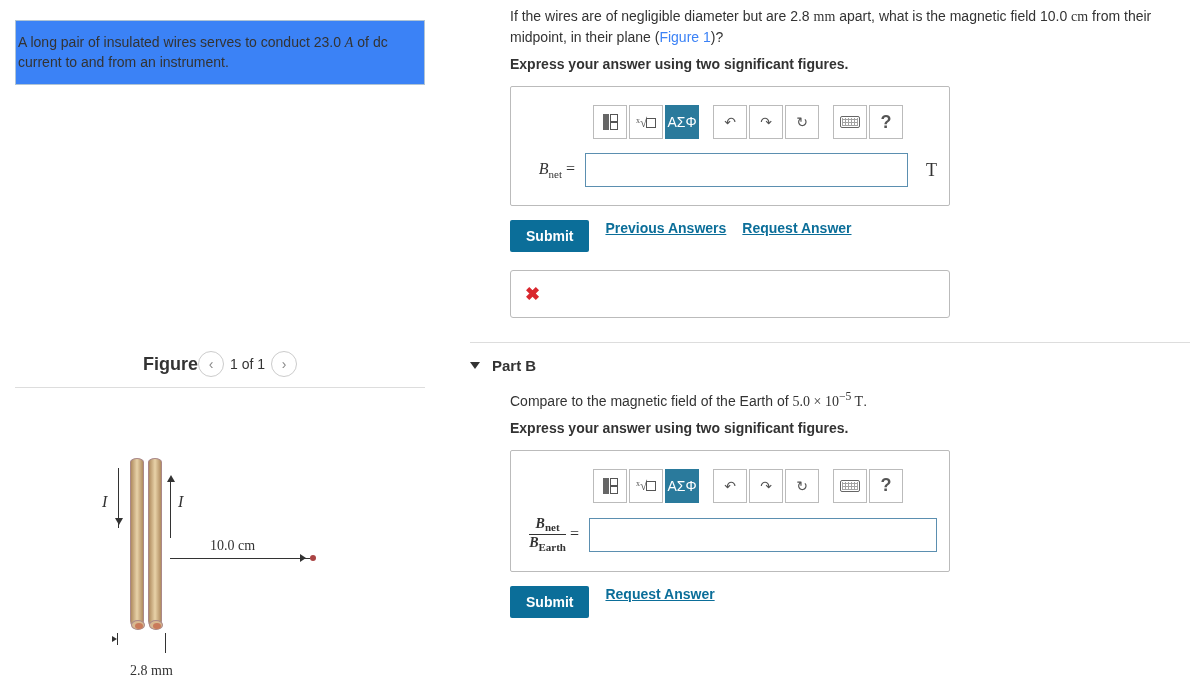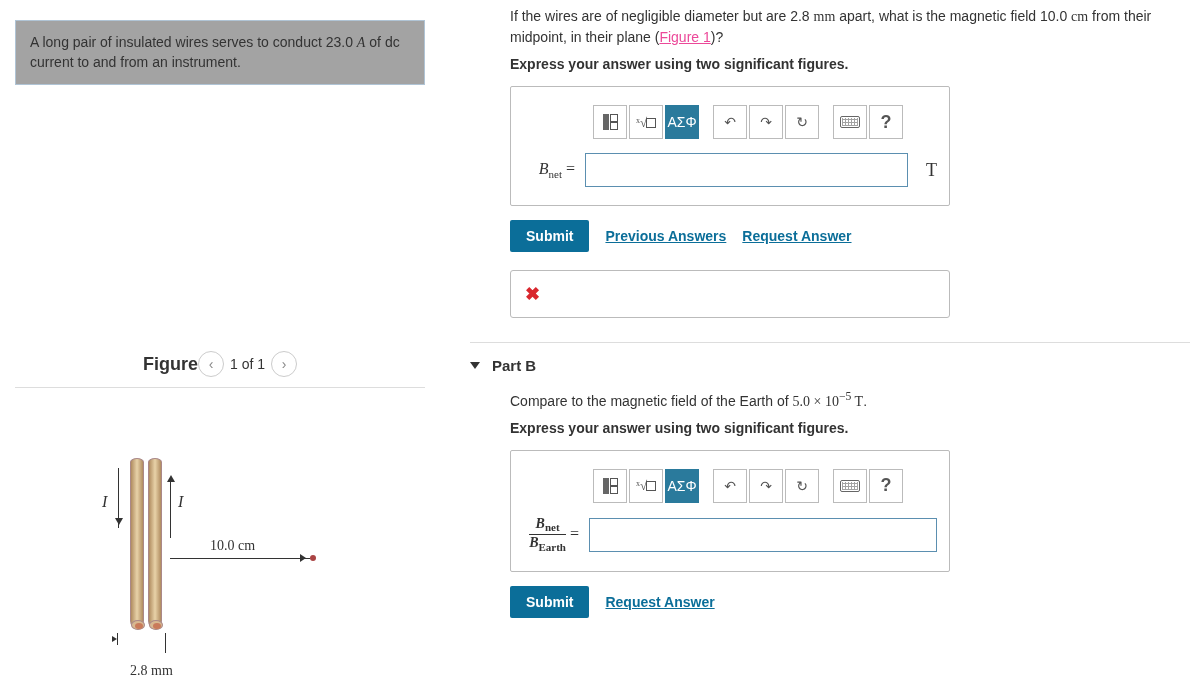--- a/index.html
+++ b/index.html
@@ -1,20 +1,20 @@
 <!DOCTYPE html>
 <html><head>
 <meta charset="utf-8">
 <style>
   * { box-sizing: border-box; margin: 0; padding: 0; }
   body { font-family: Arial, Helvetica, sans-serif; font-size: 14px; color: #333; background: #fff; }
   .page { display: flex; width: 1200px; }
   .left-col { width: 440px; padding: 20px 15px; }
   .right-col { flex: 1; padding: 0 10px 20px 10px; }
-  .problem-box { border: 1px solid #b0c4d5; background: #a3a3a3; padding: 12px 14px; margin-bottom: 260px; line-height: 1.4; }
+  .problem-box { border: 1px solid #b0c4d5; background: #3b82f6; padding: 12px 2px; margin-bottom: 260px; line-height: 1.4; }
   .figure-head { display: flex; justify-content: center; align-items: center; padding: 6px 0; }
   .figure-title { font-size: 18px; font-weight: bold; color: #333; }
   .fig-nav { display: flex; align-items: center; gap: 6px; font-size: 14px; }
   .nav-btn { width: 26px; height: 26px; border: 1px solid #ccc; border-radius: 50%; background: #fff; color: #888; font-size: 14px; line-height: 24px; text-align: center; cursor: pointer; }
   .hr { border: none; border-top: 1px solid #ddd; margin: 4px 0 20px 0; }
   .figure-img { position: relative; width: 340px; height: 280px; margin: 10px auto 0; }
   .wire { position: absolute; top: 50px; left: 80px; width: 14px; height: 170px; background: linear-gradient(90deg,#b08c60,#e8d2a8,#b08c60); border: 1px solid #a88; border-radius: 7px 7px 7px 7px / 4px 4px 7px 7px; }
   .wire.w2 { left: 98px; }
   .wire-end { position: absolute; bottom: -3px; left: 0; width: 14px; height: 10px; border-radius: 50%; background: #d8b890; border: 1px solid #a88; }
   .wire-end .inner { position:absolute; top:2px; left:3px; width:8px; height:6px; border-radius:50%; background:#c97a5a; }
@@ -30,34 +30,34 @@
   .dist-lbl { position:absolute; top:130px; left:160px; font-family: 'Times New Roman', serif; }
   .mm-lbl { position:absolute; top:255px; left:80px; font-family:'Times New Roman',serif; }
   .mm-tick1 { position:absolute; top:225px; left:67px; width:0; height:12px; border-left:1px solid #333; }
   .mm-tick1::before { content:''; position:absolute; top:3px; left:-6px; border:3px solid transparent; border-left:5px solid #333; }
   .mm-tick2 { position:absolute; top:225px; left:115px; width:0; height:20px; border-left:1px solid #333; }
 
   .part-header { display: flex; align-items: center; gap: 12px; padding: 10px 0 8px 20px; font-weight: bold; font-size: 15px; cursor: pointer; }
   .caret { width: 0; height: 0; border-left: 5px solid transparent; border-right: 5px solid transparent; border-top: 7px solid #333; }
   .part-body { padding: 6px 0 14px 60px; }
   .qtext { line-height: 1.5; margin-bottom: 6px; }
-  .fig-link { color: #ec4899; text-decoration: underline; cursor: pointer; }
+  .fig-link { color: #3b82f6; cursor: pointer; }
   .instr { font-weight: bold; margin: 8px 0 14px 0; }
   .answer-box { border: 1px solid #bbb; border-radius: 2px; width: 440px; padding: 18px 12px 18px 12px; }
   .toolbar { display: flex; align-items: center; gap: 2px; margin: 0 0 14px 70px; }
   .tb-btn { width: 34px; height: 34px; border: 1px solid #bbb; background: #fff; display:flex; align-items:center; justify-content:center; font-size:14px; cursor:pointer; color:#555; }
   .tb-btn.active { background: #2a7a9c; color:#fff; border-color:#2a7a9c; }
   .tb-btn.q { font-size:18px; font-weight:bold; }
   .tb-sep { width: 10px; }
   .answer-row { display: flex; align-items: center; gap: 10px; }
   .answer-row .pre { font-family: 'Times New Roman', serif; font-style: italic; font-size: 16px; min-width: 52px; text-align: right; }
   .answer-row .pre sub { font-size: 11px; font-style: normal; margin-top: 40px; }
   .ans-input { flex:1; height: 34px; border: 1px solid #5b8fb0; padding: 4px 6px; font-size: 14px; }
   .unit { font-family: 'Times New Roman', serif; font-size: 18px; margin-left: 8px; }
-  .submit-row { display: flex; align-items: center; gap: 16px; margin-top: 14px; }
+  .submit-row { display: flex; gap: 16px; margin-top: 14px; }
   .submit-btn { background: #0b6e99; color:#fff; border:none; padding: 8px 16px; font-size: 14px; font-weight: bold; cursor: pointer; border-radius: 2px; }
   .link { color: #0b6e99; text-decoration: underline; cursor: pointer; font-weight: bold; font-size: 14px; }
   .feedback { border: 1px solid #bbb; border-radius: 3px; width: 440px; margin-top: 18px; padding: 12px 14px; display: flex; align-items: center; gap: 10px; font-weight: bold; }
   .x-icon { color: #d9272e; font-size: 18px; font-weight: bold; }
   .hr2 { border:none; border-top:1px solid #ddd; margin: 10px 0 4px 20px; }
   .frac { display:inline-block; text-align:center; vertical-align:middle; line-height:1; font-family:'Times New Roman',serif; font-style:italic;font-weight:bold; }
   .frac .num { display:block; border-bottom:1px solid #333; padding:0 3px 1px; font-size:14px; }
   .frac .den { display:block; padding-top:1px; font-size:14px; }
   .frac sub { font-size:10px; font-style:normal; }
   .kbd-icon { width:20px; height:12px; border:1px solid #666; border-radius:2px; position:relative; }

